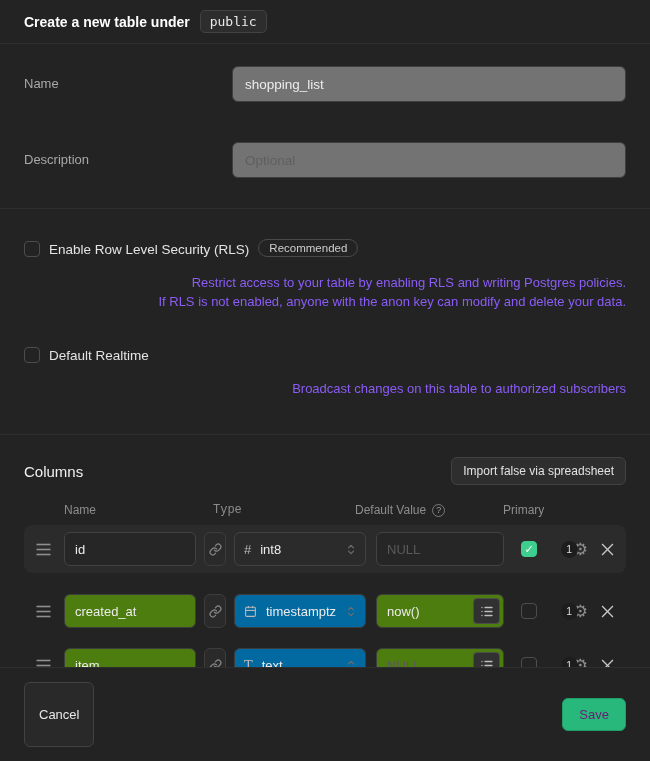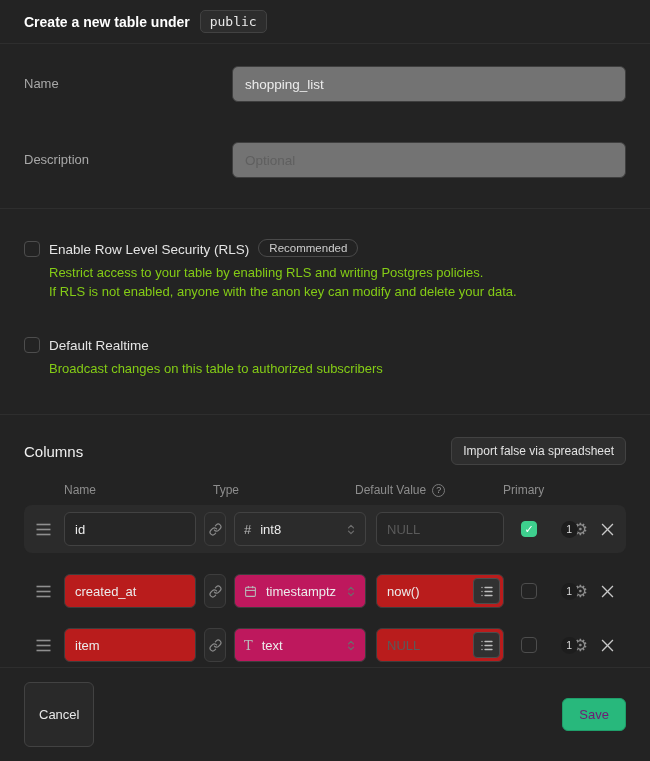--- a/index.html
+++ b/index.html
@@ -30,44 +30,44 @@
   
   .section-toggles { flex:none; padding:30px 24px 36px; border-bottom:1px solid #2e2e2e; }
   .toggle-block { display:grid; grid-template-columns:16px 1fr; column-gap:9px; }
   .toggle-block + .toggle-block { margin-top:34px; }
   .checkbox { width:16px; height:16px; border:1px solid #4d4d4d; border-radius:4px; background:transparent; display:inline-flex; align-items:center; justify-content:center; margin-top:2px; cursor:pointer; }
   .checkbox .check { display:none; color:#fff; font-size:11px; line-height:1; }
   .checkbox.checked { background:var(--accent); border-color:var(--accent); }
   .checkbox.checked .check { display:block; }
   .toggle-title { color:#e4e4e4; font-size:13.5px; display:flex; align-items:flex-end; gap:9px; }
   .pill { border:1px solid #4a4a4a; border-radius:999px; padding:2px 10px; font-size:11.5px; color:#cdcdcd; }
-  .toggle-desc { grid-column:2; color:#84cc16; font-size:13px; line-height:19px; margin-top:6px; }
+  .toggle-desc { grid-column:2; color:#8b5cf6; font-size:13px; line-height:19px; margin-top:16px;text-align:right; }
 
   
   .section-columns { flex:1; min-height:0; padding:22px 24px 8px; overflow:hidden; }
   .columns-head { display:flex; justify-content:space-between; align-items:center;gap:20px; }
   .columns-title { font-size:15px; color:#f0f0f0; }
   .import-btn { background:#2e2e2e; border:1px solid #424242; color:#e2e2e2; font-size:12px; border-radius:6px; padding:6px 11px; cursor:pointer; font-family:inherit; }
 
   .hdr-row { display:flex; align-items:center; margin:18px 12px 8px; font-size:12px; color:#8d8d8d; }
   .hdr-spacer { width:28px; flex:none; }
   .hdr-name { width:149px; flex:none; }
-  .hdr-type { width:142px; flex:none; }
+  .hdr-type { width:142px; flex:none;font-family:Liberation Mono, monospace; }
   .hdr-default { width:148px; flex:none; display:flex; align-items:center; gap:6px; }
   .q-icon { width:13px; height:13px; border:1px solid #7a7a7a; border-radius:50%; display:inline-flex; align-items:center; justify-content:center; font-size:9px; color:#9a9a9a; }
 
   .col-row { display:flex; align-items:center; padding:7px 12px; border-radius:8px; margin-bottom:6px; }
   .col-row.highlighted { background:#2b2b2b; margin-bottom:14px; }
   .drag-handle { width:16px; flex:none; color:#8f8f8f; display:flex; align-items:center; cursor:grab; margin-right:12px; }
-  .row-input { height:34px; background:#b91c1c; border:1px solid #3d3d3d; border-radius:6px; color:#ececec; font-size:13px; padding:0 10px; outline:none; font-family:inherit; }
+  .row-input { height:34px; background:#4d7c0f; border:1px solid #3d3d3d; border-radius:6px; color:#ececec; font-size:13px; padding:0 10px; outline:none; font-family:inherit; }
   .row-input::placeholder { color:#5a5a5a; }
   .name-input { width:132px; flex:none; }
   .col-row.highlighted .row-input { background:#262626; border-color:#424242; }
   .link-btn { width:22px; height:34px; flex:none; display:flex; align-items:center; justify-content:center; border:1px solid #3d3d3d; background:#2a2a2a; border-radius:6px; margin:0 8px; color:#8a8a8a; cursor:pointer; }
-  .type-select { width:132px; height:34px; flex:none; display:flex; align-items:center; gap:9px; padding:0 9px; border:1px solid #3d3d3d; background:#be185d; border-radius:6px; margin-right:10px; color:#ececec; font-size:13px; cursor:pointer; }
+  .type-select { width:132px; height:34px; flex:none; display:flex; align-items:center; gap:9px; padding:0 9px; border:1px solid #3d3d3d; background:#0369a1; border-radius:6px; margin-right:10px; color:#ececec; font-size:13px; cursor:pointer; }
   .col-row.highlighted .type-select { background:#2b2b2b; border-color:#424242; }
   .type-icon { color:#b9b9b9; display:inline-flex; align-items:center; font-size:13px; }
   .type-icon.serif { font-family:"DejaVu Serif", serif; }
   .chevrons { margin-left:auto; color:#6c6c6c; display:inline-flex; }
   .default-wrap { position:relative; width:128px; flex:none; }
   .default-input { width:100%; }
   .default-input.disabled { background:#2a2a2a; }
   .menu-btn { position:absolute; right:4px; top:4px; width:27px; height:26px; border:1px solid #4d4d4d; border-radius:4px; background:#313131; color:#bdbdbd; display:flex; align-items:center; justify-content:center; cursor:pointer; }
   .primary-cell { width:50px; flex:none; display:flex; justify-content:center; }
   .primary-cell .checkbox { margin-top:0; }

